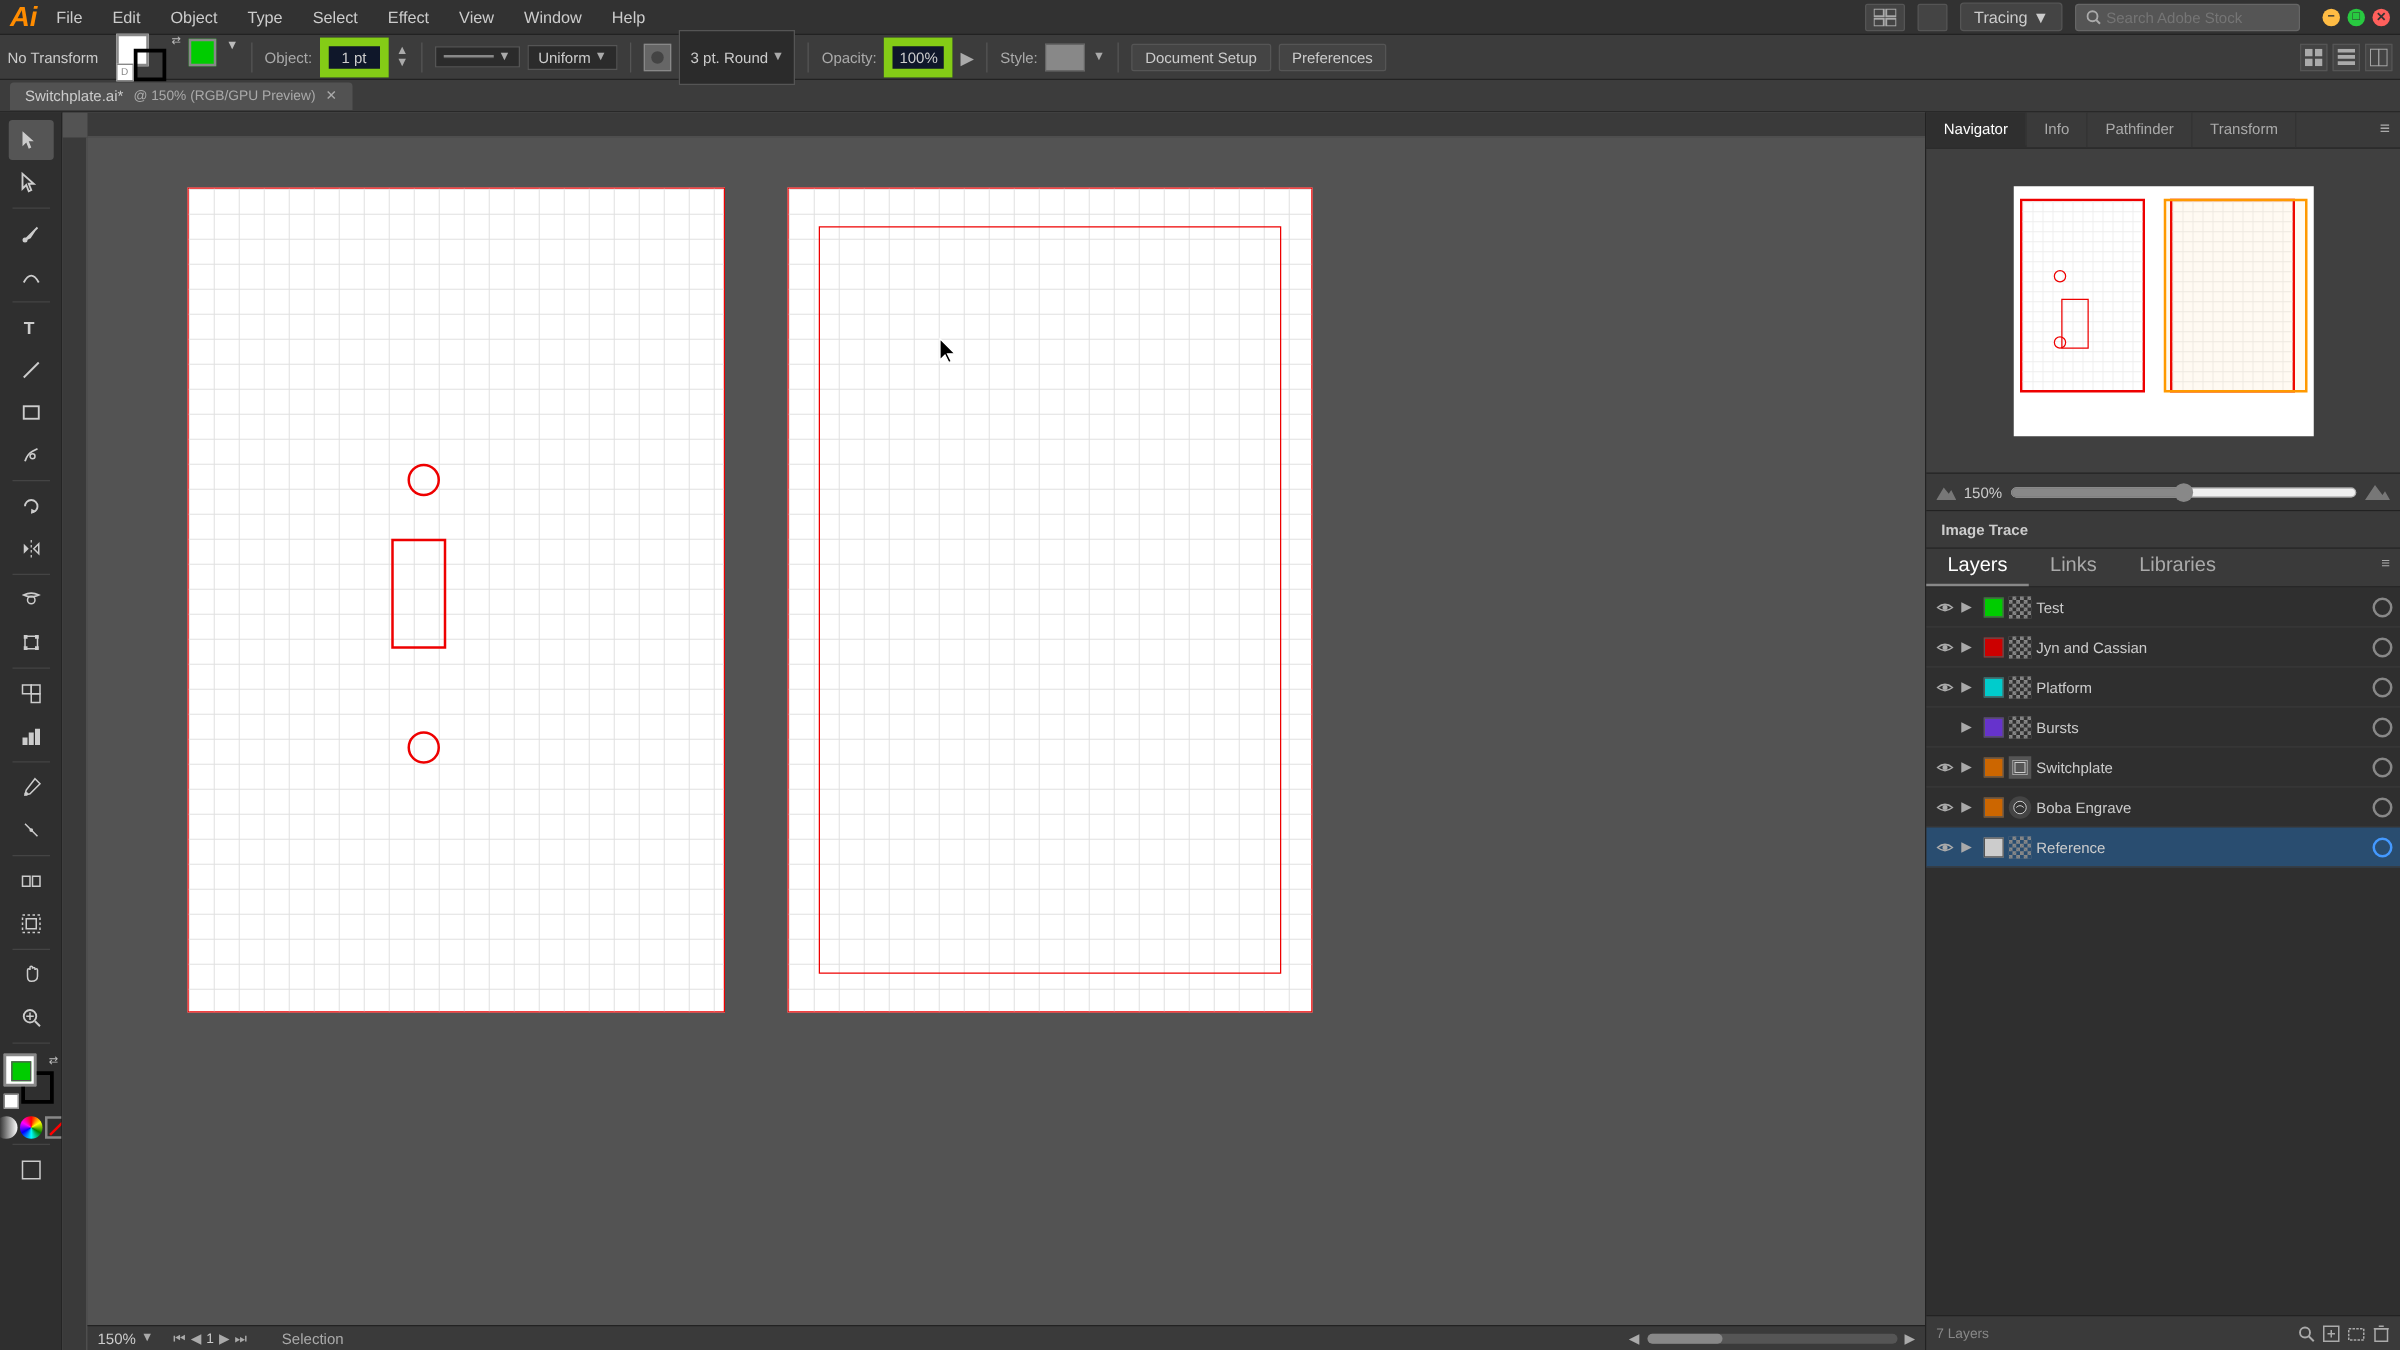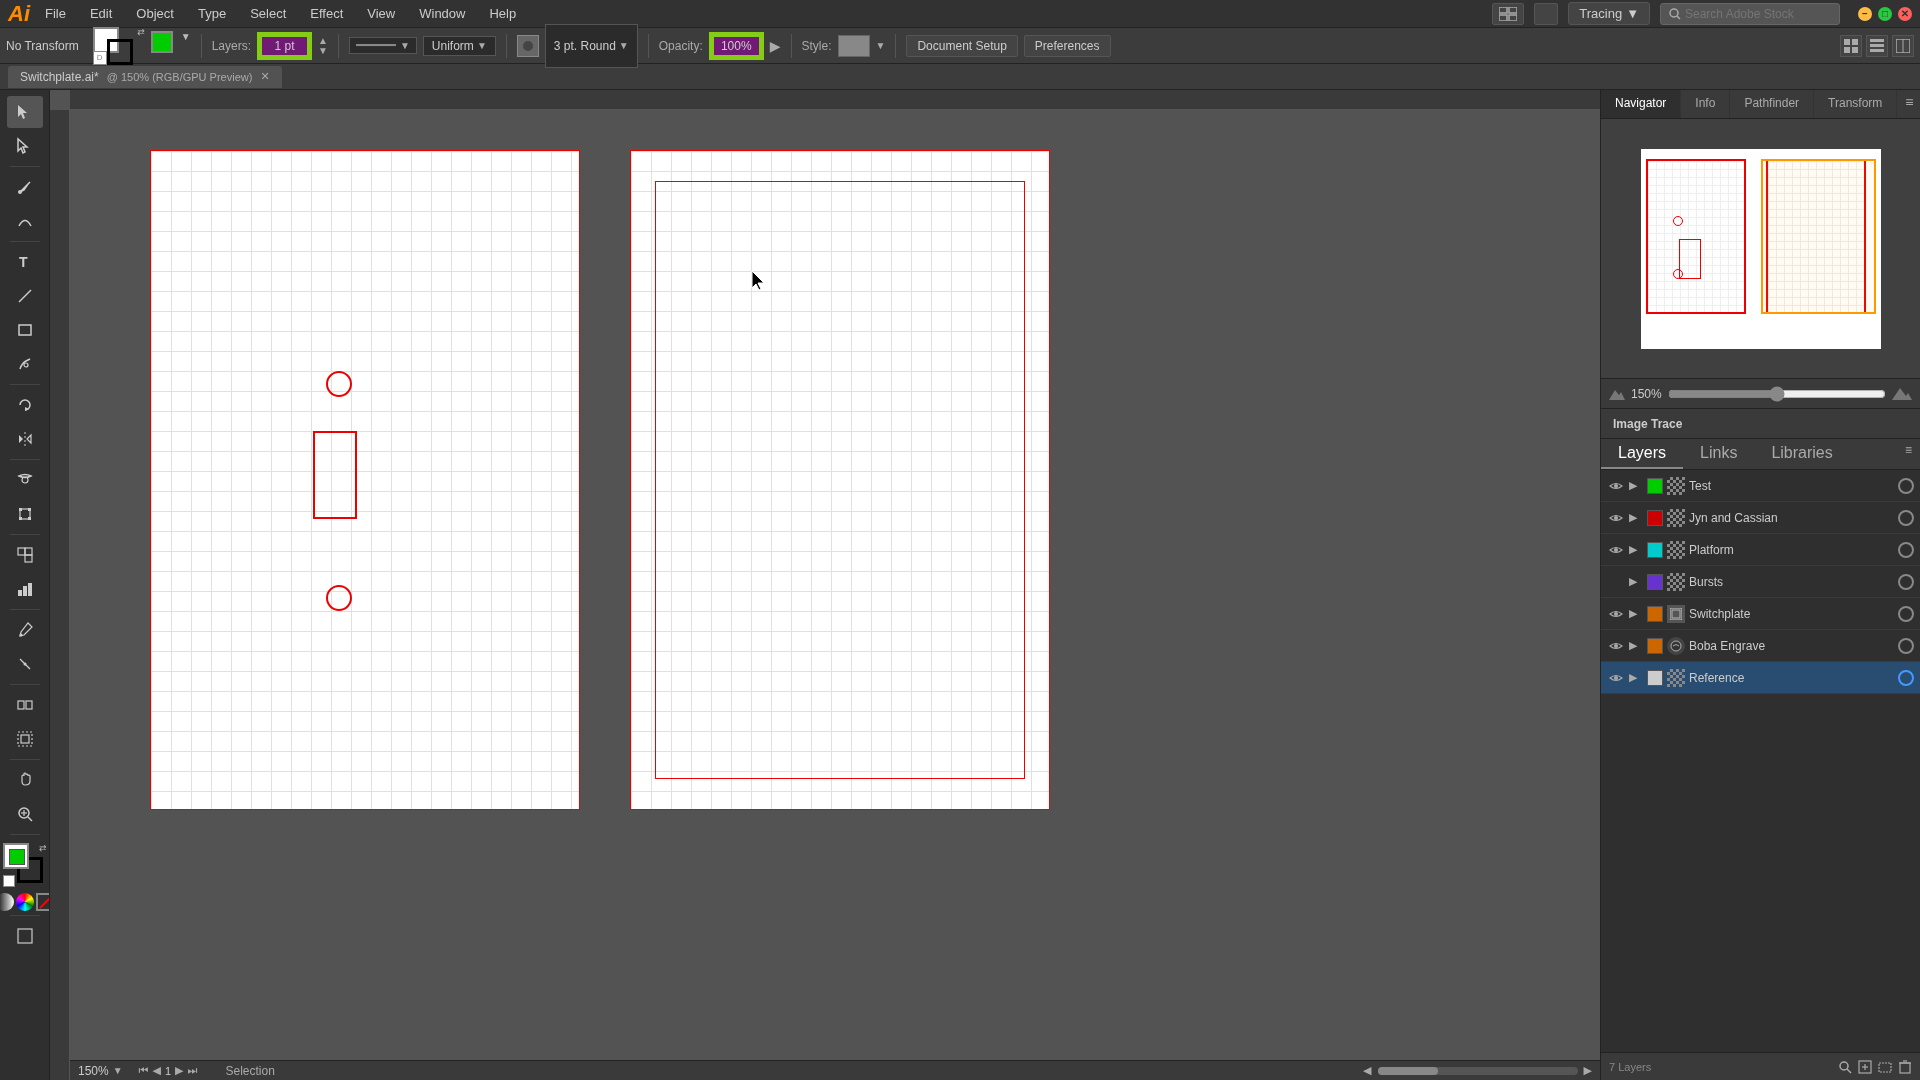--- a/index.html
+++ b/index.html
@@ -22,21 +22,21 @@
     .tracing-btn { background: #444; border: 1px solid #555; color: #ccc; padding: 3px 10px; border-radius: 3px; display: flex; align-items: center; gap: 4px; cursor: pointer; font-size: 13px; }
     .search-box { background: #555; border: 1px solid #666; color: #ccc; padding: 3px 8px; border-radius: 3px; width: 180px; font-size: 12px; display: flex; align-items: center; gap: 4px; }
     .search-box input { background: transparent; border: none; outline: none; color: #ccc; font-size: 12px; width: 140px; }
 
     
     #optionsbar {
       width: 100%; height: 36px; background: #3c3c3c; display: flex; align-items: center; padding: 0 6px; gap: 6px;
       border-bottom: 1px solid #222;
     }
     .opt-separator { width: 1px; height: 24px; background: #555; margin: 0 4px; }
-    .opt-input { background: #701a75; border: 5px solid #84cc16; color: #ccc; padding: 2px 4px; width: 50px; font-size: 12px; text-align: center; }
+    .opt-input { background: #0f172a; border: 7px solid #84cc16; color: #ccc; padding: 2px 4px; width: 50px; font-size: 12px; text-align: center; }
     .doc-setup-btn { background: #444; border: 1px solid #555; color: #ccc; padding: 3px 10px; font-size: 12px; cursor: pointer; border-radius: 2px; }
 
     
     #doctab {
       height: 26px; background: #3c3c3c; display: flex; align-items: center; padding: 0 8px; border-bottom: 1px solid #222;
     }
     .doc-tab-item { background: #525252; color: #ccc; padding: 4px 12px; font-size: 12px; border-radius: 3px 3px 0 0; display: flex; align-items: center; gap: 8px; cursor: pointer; }
     .doc-tab-close { color: #aaa; font-size: 11px; cursor: pointer; }
 
     
@@ -71,21 +71,21 @@
     .shape-rect { position: absolute; border: 2px solid #e00; background: transparent; }
 
     
     .inner-border { position: absolute; border: 1px solid #e00; background: transparent; }
 
     
     #status-bar { position: absolute; bottom: 0; left: 20px; right: 0; height: 20px; background: #3a3a3a; display: flex; align-items: center; padding: 0 8px; gap: 8px; border-top: 1px solid #222; font-size: 11px; color: #aaa; }
     .status-zoom { display: flex; align-items: center; gap: 4px; }
 
     
-    #right-panel { width: 320px; background: #2f2f2f; border-left: 1px solid #222; display: flex; flex-direction: column; }
+    #right-panel { width: 380px; background: #2f2f2f; border-left: 1px solid #222; display: flex; flex-direction: column; }
 
     
     #panel-tabs { display: flex; background: #3a3a3a; border-bottom: 1px solid #222; }
     .panel-tab { padding: 6px 14px; font-size: 12px; color: #aaa; cursor: pointer; border-right: 1px solid #333; }
     .panel-tab.active { color: #fff; background: #2f2f2f; border-bottom: 2px solid #2f2f2f; }
     .panel-close { margin-left: auto; padding: 4px 8px; color: #aaa; cursor: pointer; font-size: 14px; }
 
     
     #nav-preview { height: 260px; background: #404040; padding: 10px; display: flex; align-items: center; justify-content: center; border-bottom: 1px solid #222; position: relative; }
     .nav-mini { width: 240px; height: 200px; background: white; position: relative; overflow: hidden; }
@@ -192,21 +192,21 @@
     <div style="position:absolute;top:0;right:0;font-size:9px;color:#bbb;cursor:pointer;">⇄</div>
     <div style="position:absolute;bottom:0;left:0;width:14px;height:14px;background:white;border:1px solid #888;display:flex;align-items:center;justify-content:center;font-size:8px;color:#888;cursor:pointer;">D</div>
   </div>
 
   <div style="position:relative;width:40px;height:30px;flex-shrink:0;">
     <div style="position:absolute;top:0;left:0;width:22px;height:22px;background:#00cc00;border:2px solid #888;cursor:pointer;"></div>
     <span style="position:absolute;top:0;right:0;font-size:10px;color:#bbb;cursor:pointer;">▼</span>
   </div>
 
   <div class="opt-separator"></div>
-  <span style="color:#aaa;font-size:12px;">Layers:</span>
+  <span style="color:#aaa;font-size:12px;">Object:</span>
   <input class="opt-input" type="text" value="1 pt" style="width: 55px;">
   <span style="color:#aaa;cursor:pointer;font-size:10px;display:flex;flex-direction:column;gap:0px;line-height:1;">▲<br>▼</span>
 
   <div class="opt-separator"></div>
   <div style="display:flex;align-items:center;gap:4px;background:#2b2b2b;border:1px solid #555;padding:2px 6px;cursor:pointer;">
     <div style="width:40px;height:3px;background:#333;border-top:2px solid #888;"></div>
     <span style="font-size:10px;color:#aaa;">▼</span>
   </div>
 
   <div style="background:#2b2b2b;border:1px solid #555;padding:2px 8px;display:flex;align-items:center;gap:3px;cursor:pointer;">

